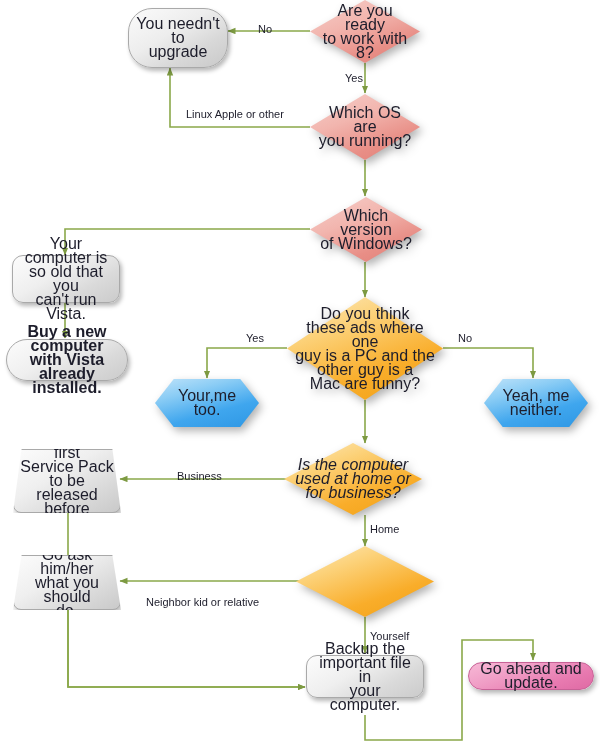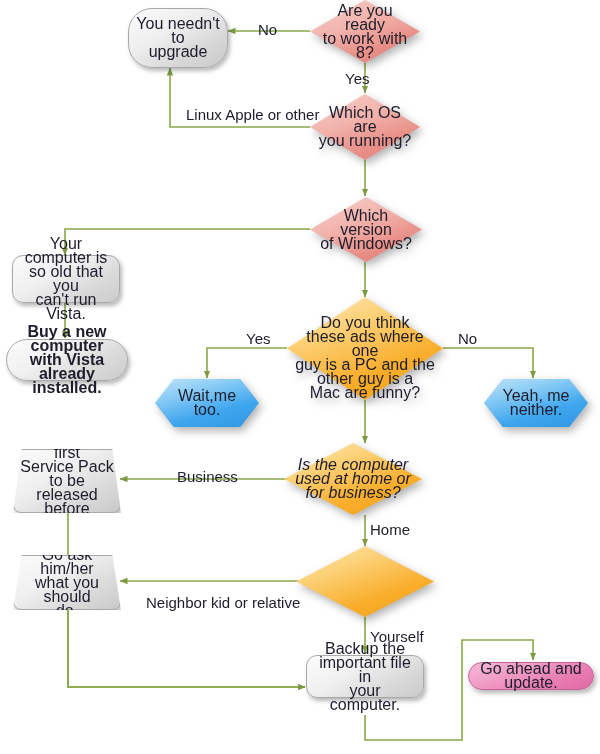--- a/index.html
+++ b/index.html
@@ -94,21 +94,21 @@
     inset:0;
     -webkit-clip-path:polygon(18% 0%,82% 0%,100% 50%,82% 100%,18% 100%,0% 50%);
     clip-path:polygon(18% 0%,82% 0%,100% 50%,82% 100%,18% 100%,0% 50%);
     background:linear-gradient(165deg,#bfe3fa 0%,#8ccdf5 28%,#3fa6ee 65%,#2e97e4 100%);
   }
 
   
   #wires{position:absolute;left:0;top:0;width:600px;height:754px;z-index:2;}
   .edge-label{
     position:absolute;
-    font-size:15px;
+    font-size:11px;
     line-height:13px;
     color:#1d1d2b;
     white-space:nowrap;
     z-index:6;
     background:transparent;
   }
 </style>
 </head>
 <body>
 
@@ -187,32 +187,32 @@
 so old that you
 can't run Vista.</span>
   </div>
 
   <div class="node shape-pill" style="left:6px;top:339px;width:122px;height:42px;font-weight:bold;">
     <span class="lbl">Buy a new computer
 with Vista
 already installed.</span>
   </div>
 
-  <div class="node shape-diamond d-orange" style="left:287px;top:297px;width:156px;height:103px;align-items:flex-end;">
+  <div class="node shape-diamond d-orange" style="left:287px;top:297px;width:156px;height:103px;">
     <div class="fill"></div>
     <span class="lbl">Do you think
 these ads where one
 guy is a PC and the
 other guy is a
 Mac are funny?</span>
   </div>
 
   <div class="node shape-hex" style="left:155px;top:379px;width:104px;height:48px;">
     <div class="fill"></div>
-    <span class="lbl">Wait,me
+    <span class="lbl">Your,me
 too.</span>
   </div>
 
   <div class="node shape-hex" style="left:484px;top:379px;width:104px;height:48px;">
     <div class="fill"></div>
     <span class="lbl">Yeah, me
 neither.</span>
   </div>
 
   <div class="node shape-diamond d-orange" style="left:284px;top:443px;width:138px;height:72px;font-style:italic;">

